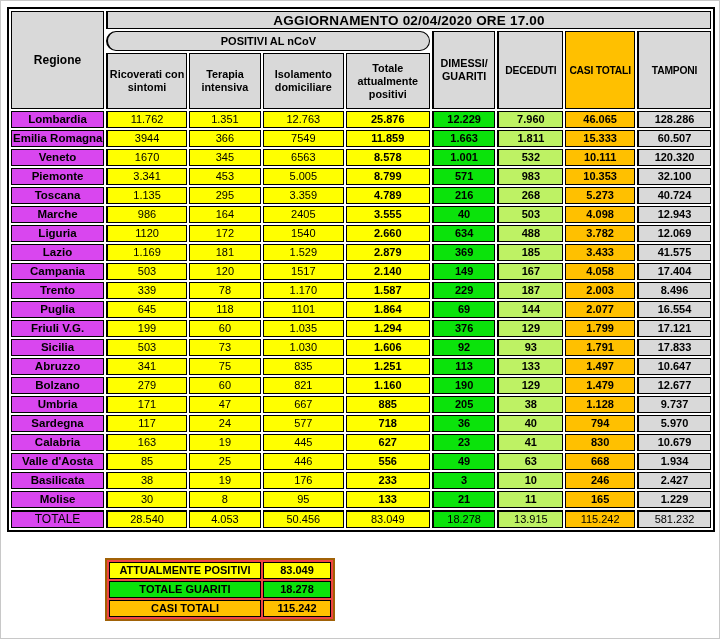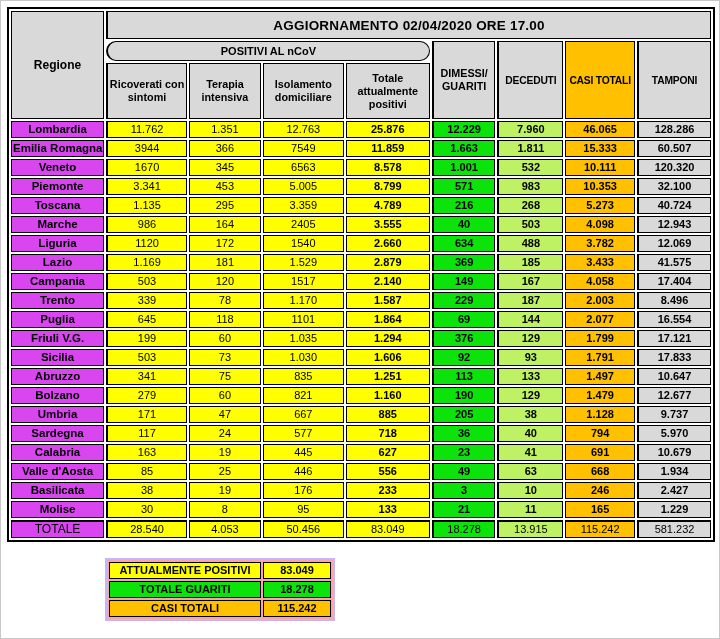--- a/index.html
+++ b/index.html
@@ -39,21 +39,21 @@
   col.w-terapia   { width: 71px; }
   col.w-isolamento{ width: 80px; }
   col.w-totale    { width: 83px; }
   col.w-dimessi   { width: 63px; }
   col.w-deceduti  { width: 65px; }
   col.w-casi      { width: 69px; }
   col.w-tamponi   { width: 73px; }
 
   
   .hd            { background: #d9d9d9; font-weight: bold; }
-  .title-hd      { height: 28px; font-size: 13.5px; letter-spacing: .2px; margin-top: 32px; }
+  .title-hd      { height: 18px; font-size: 13.5px; letter-spacing: .2px; margin-top: 32px; }
   .regione-hd    { font-size: 12px; }
   .group-hd      { height: 20px; font-size: 11px; border-radius: 10px; }
   .sub-hd        { font-size: 10.8px; line-height: 13px; height: 56px; }
   .nowrap        { white-space: nowrap; font-size: 10.3px; letter-spacing: -0.2px; }
   .hd-orange     { background: #ffc000; }
 
   
   .gl { border-left-width: 2px !important; }
 
   
@@ -77,22 +77,22 @@
   }
   tr.total-row th.region { font-size: 12px; }
 
   
   table.summary {
     position: absolute; left: 104px; top: 557px;
     width: 228px;
     border-collapse: separate;
     border-spacing: 2px;
     table-layout: fixed;
-    border: 2px solid #c4b5fd;
-    background: #fca5a5;
+    border: 2px solid #a16207;
+    background: #ef4444;
   }
   table.summary td {
     border: 1px solid #000;
     text-align: center; vertical-align: middle;
     font-weight: bold; font-size: 11px;
     height: 15px; line-height: 15px; white-space: nowrap;
     overflow: hidden;
   }
   col.w-sum-label { width: 152px; }
   col.w-sum-value { width: 68px; }
@@ -326,21 +326,21 @@
           <td class="c7 gl">5.970</td>
         </tr>
         <tr>
           <th class="region">Calabria</th>
           <td class="c0 gl">163</td>
           <td class="c1">19</td>
           <td class="c2">445</td>
           <td class="c3">627</td>
           <td class="c4 gl">23</td>
           <td class="c5 gl">41</td>
-          <td class="c6">691</td>
+          <td class="c6">830</td>
           <td class="c7 gl">10.679</td>
         </tr>
         <tr>
           <th class="region">Valle d'Aosta</th>
           <td class="c0 gl">85</td>
           <td class="c1">25</td>
           <td class="c2">446</td>
           <td class="c3">556</td>
           <td class="c4 gl">49</td>
           <td class="c5 gl">63</td>

